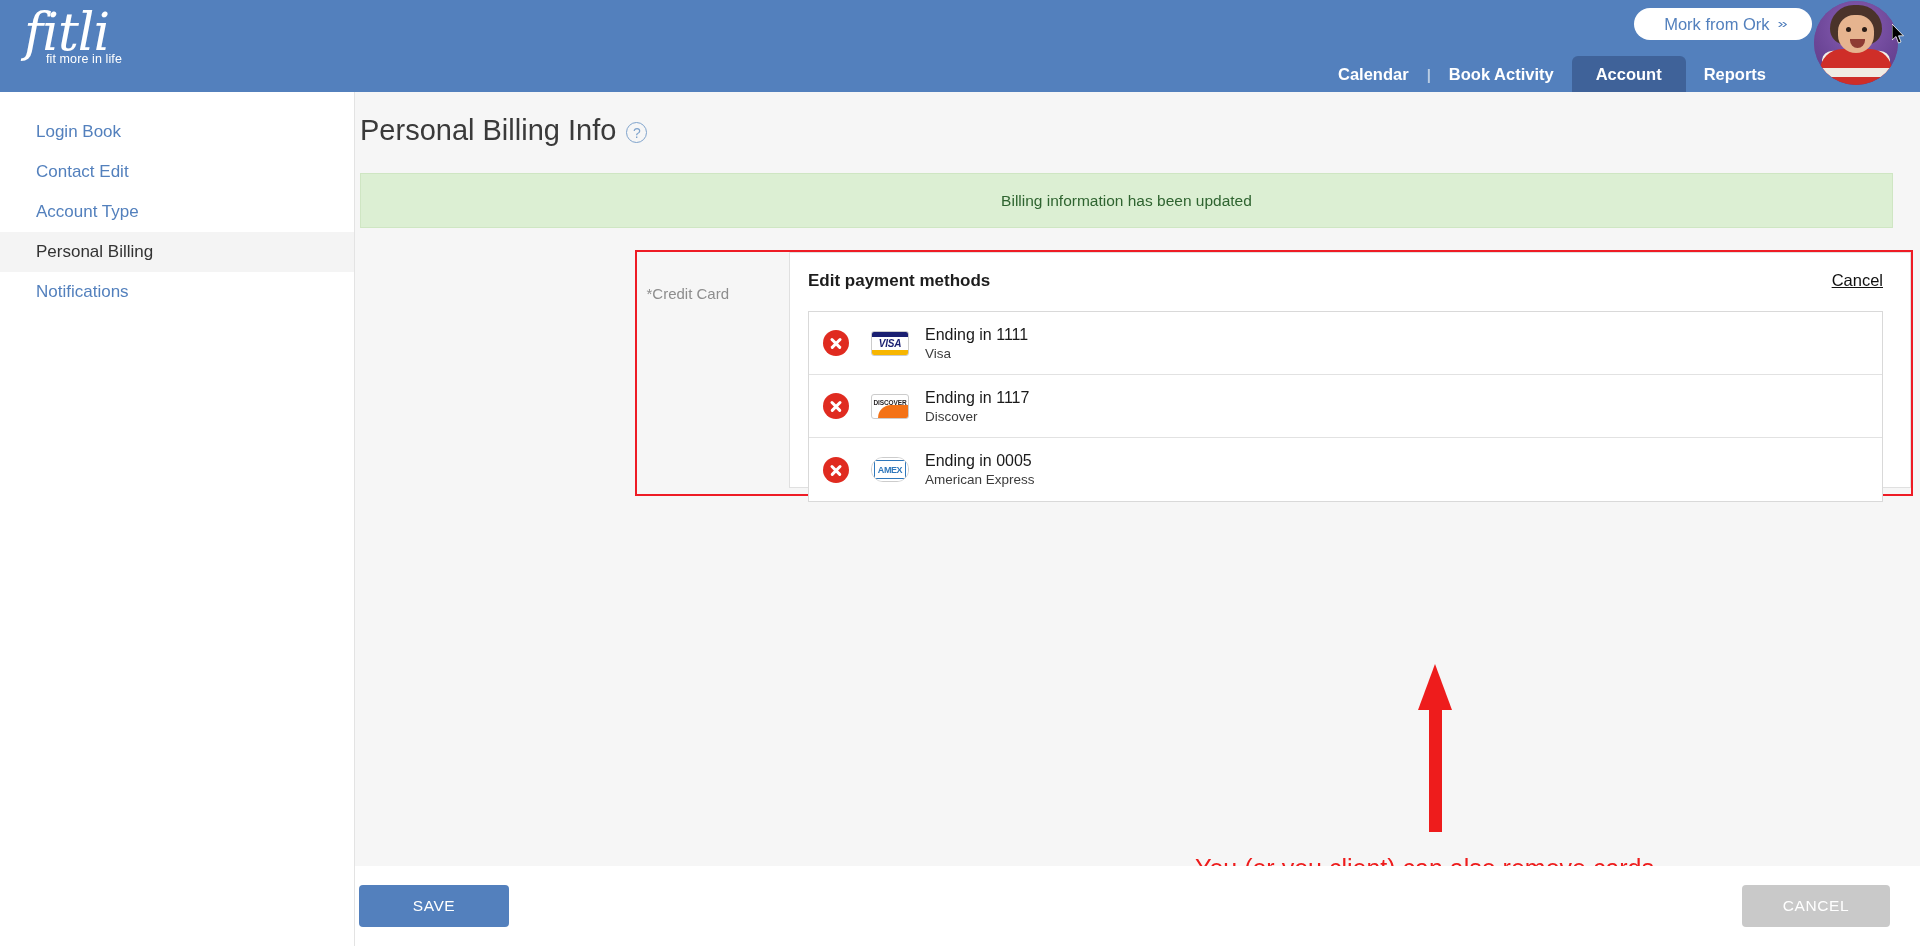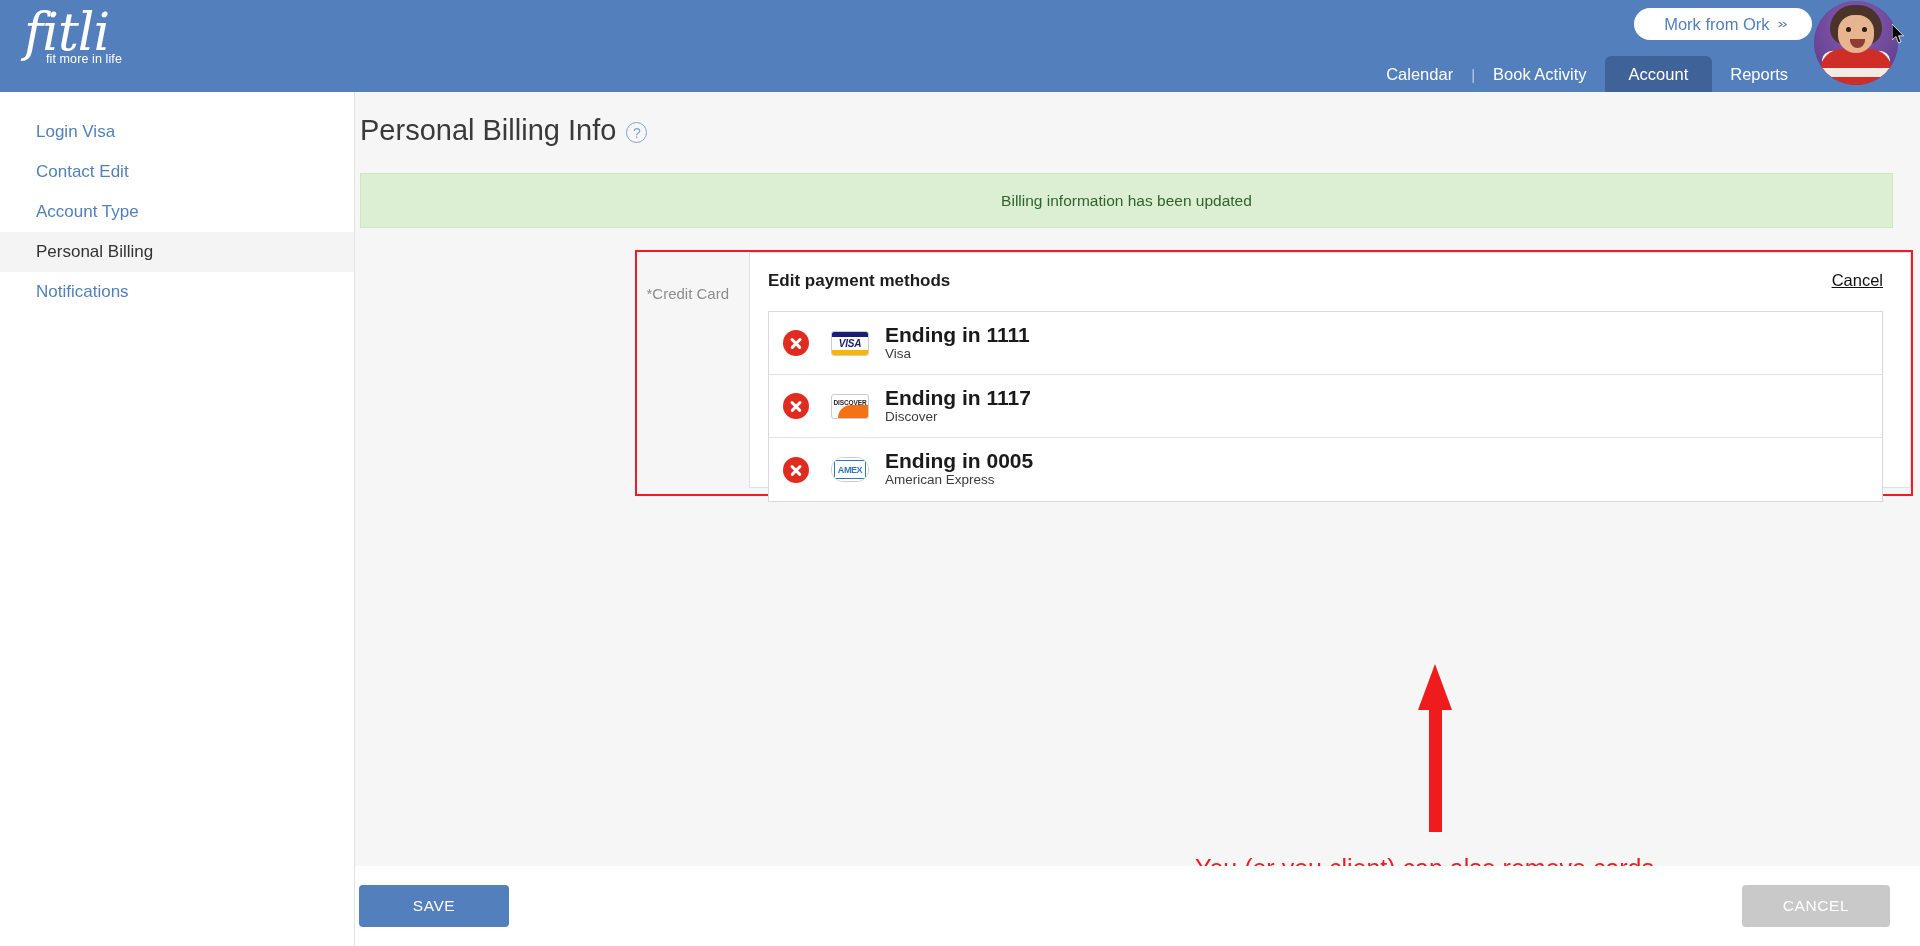--- a/index.html
+++ b/index.html
@@ -90,26 +90,27 @@
   .avatar .eyeL { position:absolute; left:32px; top:26px; width:5px; height:5px; background:#2a1c16; border-radius:50%; }
   .avatar .eyeR { position:absolute; left:48px; top:26px; width:5px; height:5px; background:#2a1c16; border-radius:50%; }
   .avatar .mouth { position:absolute; left:36px; top:38px; width:15px; height:9px; background:#8e3b33; border-radius:0 0 9px 9px; }
   .avatar .shirt { position:absolute; left:6px; bottom:0; width:72px; height:36px; background:#cf2e28; border-radius:22px 22px 0 0; }
   .avatar .stripe { position:absolute; left:6px; bottom:8px; width:72px; height:9px; background:#f0ece4; }
   .avatar .handL { position:absolute; left:8px; bottom:16px; width:20px; height:18px; background:#f2efe8; border-radius:9px; transform: rotate(-18deg); }
   .avatar .handR { position:absolute; right:8px; bottom:16px; width:20px; height:18px; background:#f2efe8; border-radius:9px; transform: rotate(18deg); }
 
   .nav {
     position: absolute;
-    right: 114px;
+    right: 136px;
     bottom: 0;
     height: 36px;
     display: flex;
     align-items: stretch;
     gap: 0;
+    font-weight: bold;
   }
   .nav-item {
     display: flex;
     align-items: center;
     padding: 0 18px;
     color: #ffffff;
     font-size: 16.5px;
     cursor: pointer;
     white-space: nowrap;
   }
@@ -205,20 +206,21 @@
     border: 2px solid #ee1c25;
   }
 
   .panel-wrap {
     position: absolute;
     left: 282px;
     top: 160px;
     width: 1274px;
     height: 236px;
     display: flex;
+    gap: 40px;
   }
   .panel-label {
     width: 92px;
     flex: 0 0 92px;
     text-align: right;
     padding-top: 33px;
     padding-right: 0px;
     color: #8d8d8d;
     font-size: 15px;
   }
@@ -310,21 +312,21 @@
   }
   .brand-amex { background:#ffffff;border-radius:12px; }
   .brand-amex .atxt {
     position:absolute; inset:0; display:flex; align-items:center; justify-content:center;
     font-size:9px; font-weight:bold; color:#2e77bb; letter-spacing:-0.4px;
     border: 2px solid #ffffff;
   }
   .brand-amex .abox { position:absolute; inset:2px; border:1.5px solid #2e77bb; }
 
   .card-text { margin-left: 16px; }
-  .card-last4 { font-size: 21px; font-weight: bold; color: #1a1a1a; line-height: 19px; }
+  .card-last4 { font-size: 16px; font-weight: normal; color: #1a1a1a; line-height: 19px; }
   .card-brandname { font-size: 13.5px; color: #3c3c3c; line-height: 17px; margin-top: 1px; }
 
   
   .arrow {
     position: absolute;
     left: 1063px;
     top: 572px;
     width: 34px;
     height: 168px;
   }
@@ -430,21 +432,21 @@
     <div class="nav-item active">Account</div>
     <div class="nav-item">Reports</div>
   </div>
 
   <svg class="cursor" viewBox="0 0 14 20">
     <path d="M0 0 L0 16 L4 12.5 L6.5 19 L9 18 L6.5 11.8 L11.5 11.8 Z" fill="#000000" stroke="#ffffff" stroke-width="0.8"></path>
   </svg>
 </div>
 
 <div class="sidebar">
-  <div class="side-item">Login Visa</div>
+  <div class="side-item">Login Book</div>
   <div class="side-item">Contact Edit</div>
   <div class="side-item">Account Type</div>
   <div class="side-item active">Personal Billing</div>
   <div class="side-item">Notifications</div>
 </div>
 
 <div class="main">
 
   <div class="page-title-row">
     <div class="page-title">Personal Billing Info</div>

